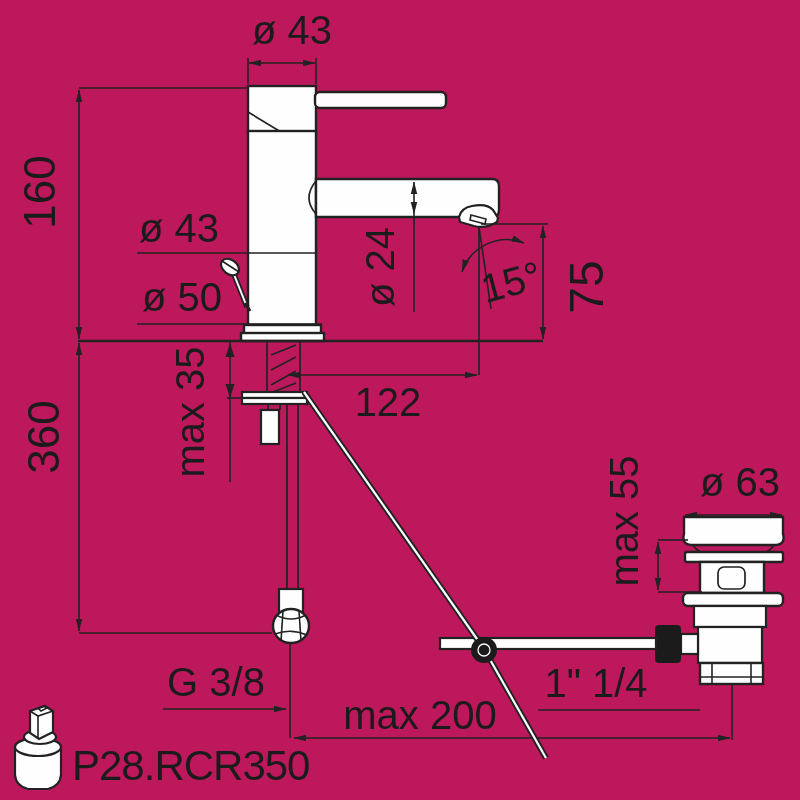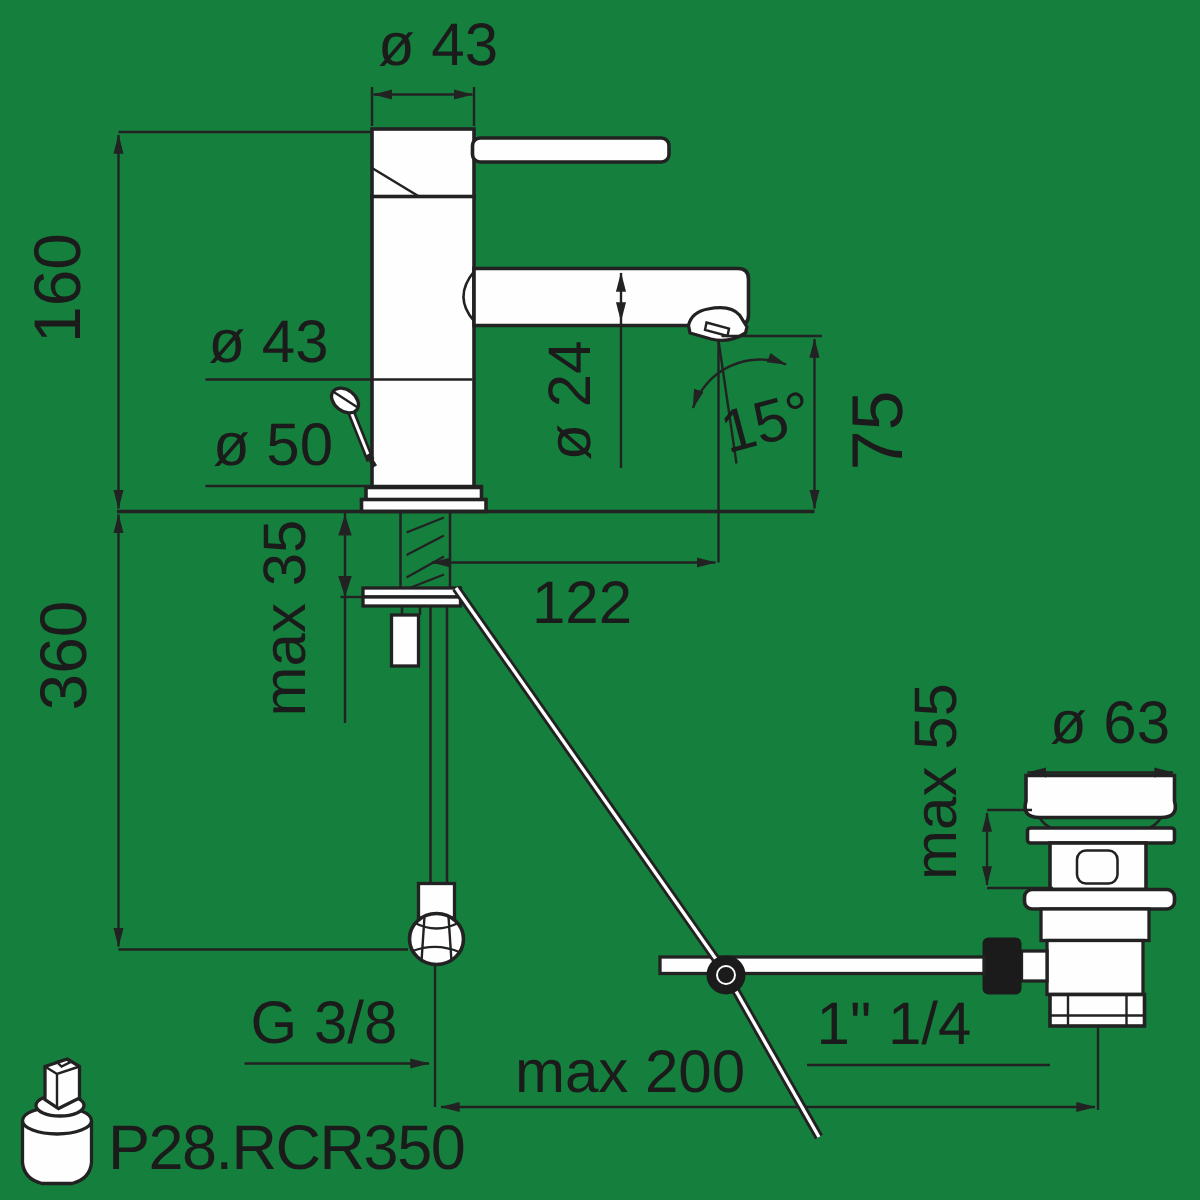--- a/index.html
+++ b/index.html
@@ -1,16 +1,16 @@
 <!DOCTYPE html>
 <html><head>
 <meta charset="utf-8">
 <style>
   html,body{margin:0;padding:0;background:#ffffff;}
-  .stage{width:800px;height:800px;position:relative;background:#15803d;overflow:hidden;}
+  .stage{width:800px;height:800px;position:relative;background:#be185d;overflow:hidden;}
   svg{display:block;}
   text{font-family:"Liberation Sans", sans-serif;fill:#1b1b1b;}
   .dim{font-size:40px;}
   .dimL{font-size:44px;}
   .dim75{font-size:48px;}
   .code{font-size:42px;letter-spacing:-1px;}
   .ln{stroke:#222;stroke-width:1.7;fill:none;}
   .obj{stroke:#222;stroke-width:2.4;fill:#fefefe;}
   .obj2{stroke:#222;stroke-width:2.2;fill:#fefefe;}
   .thin{stroke:#222;stroke-width:1.6;fill:none;}

